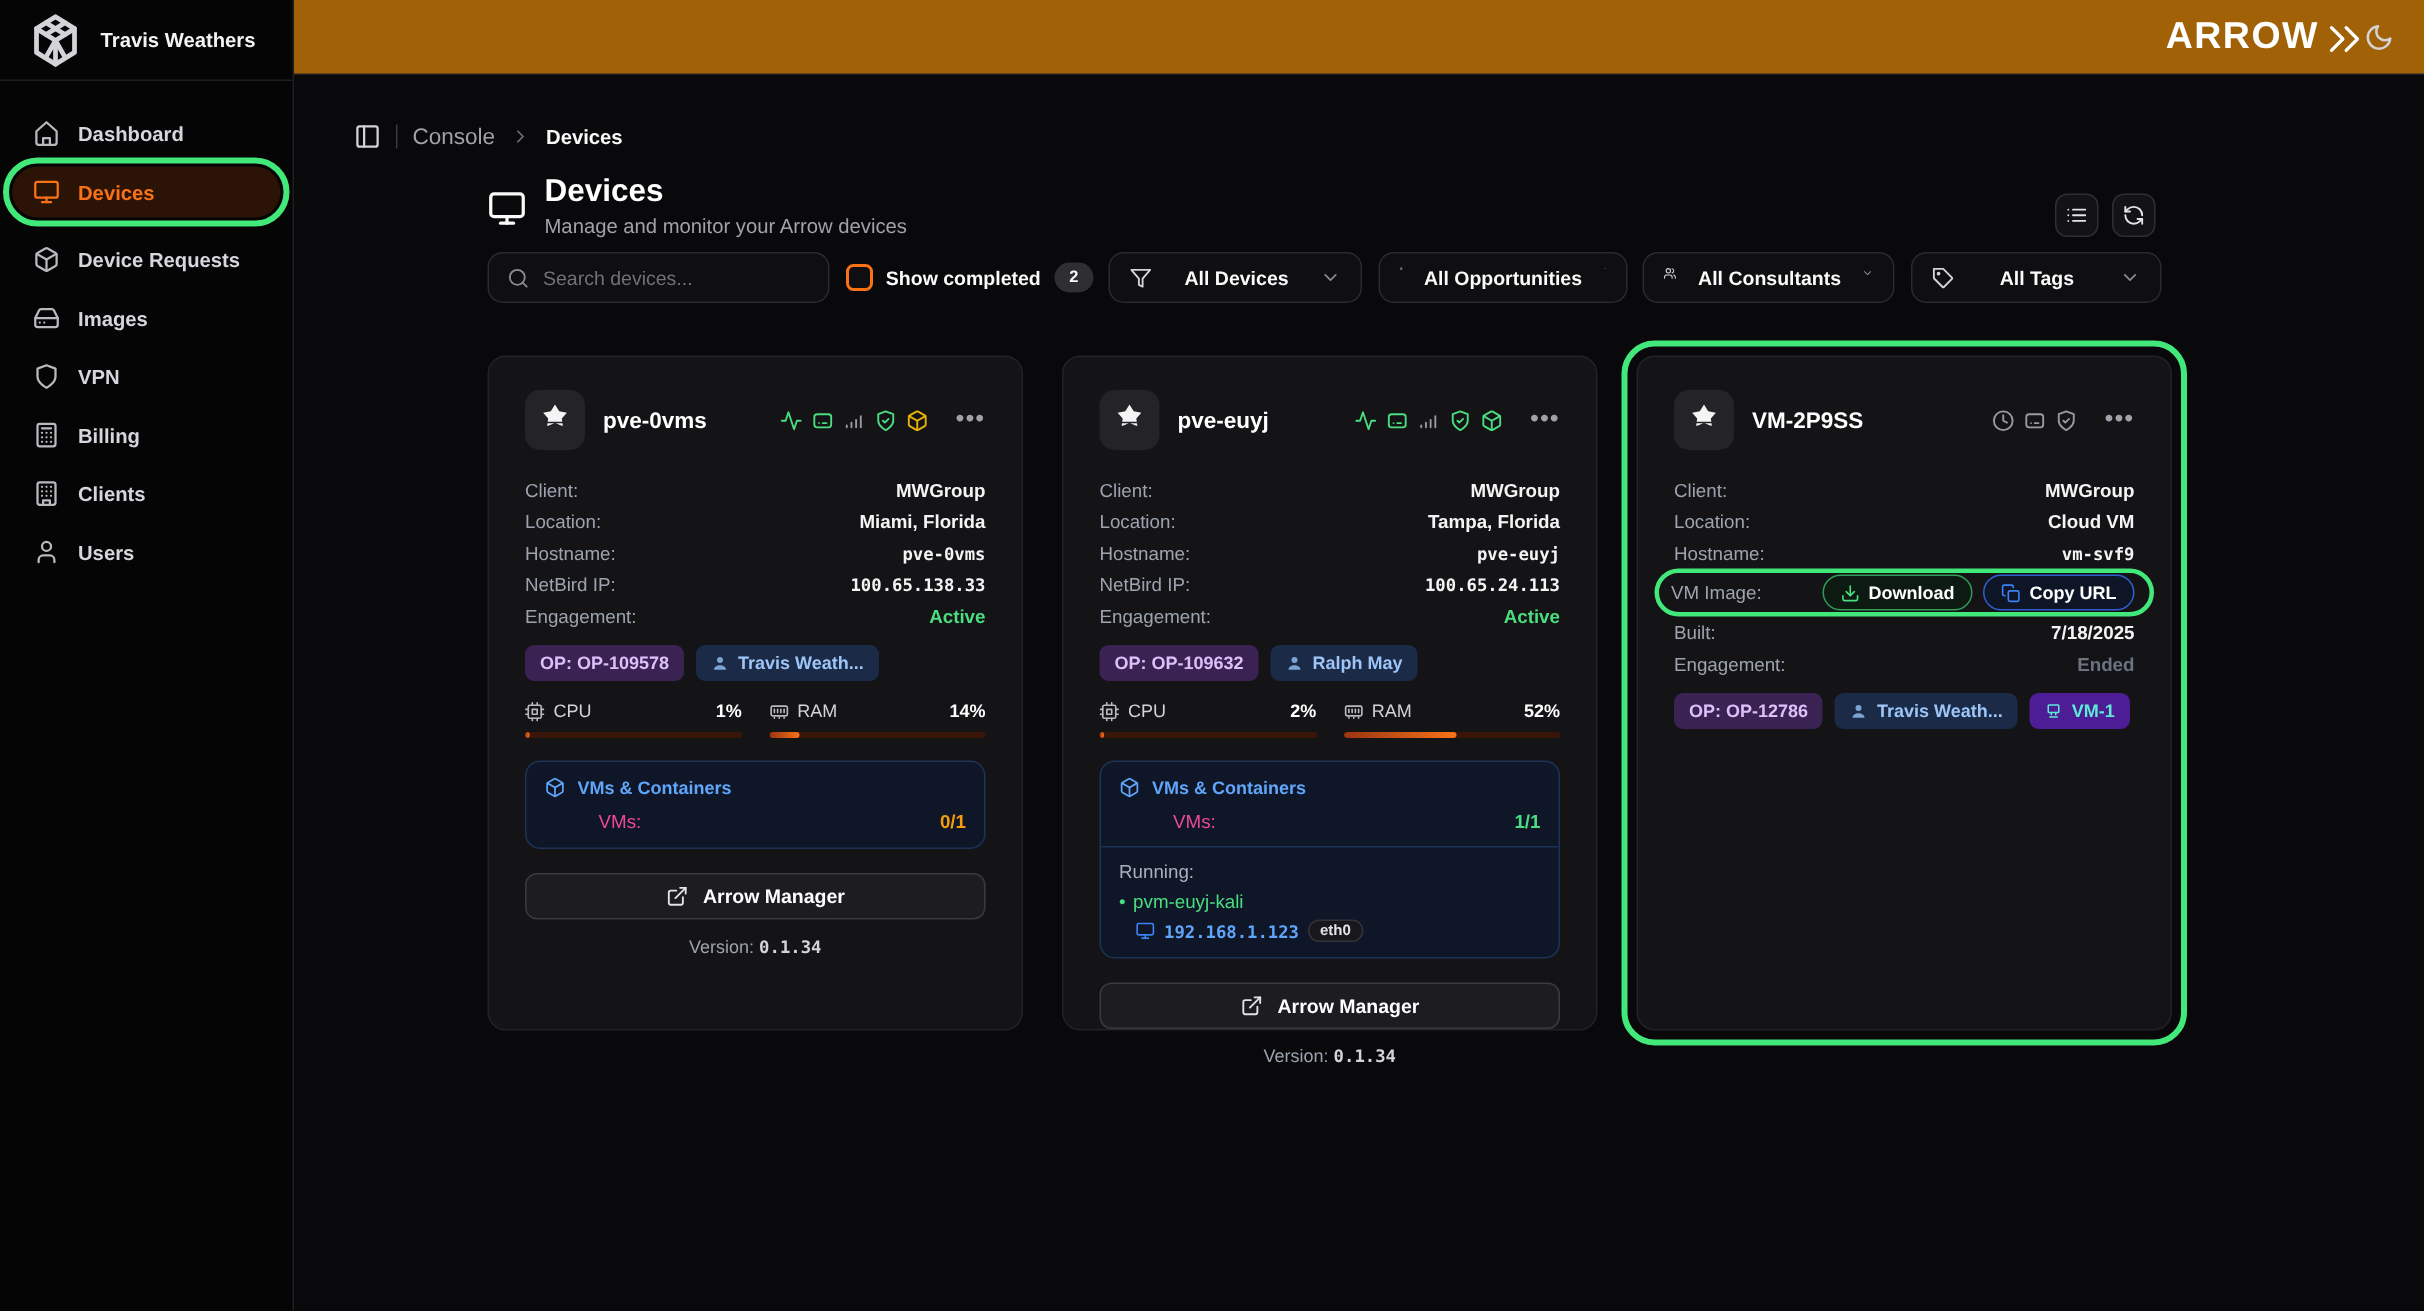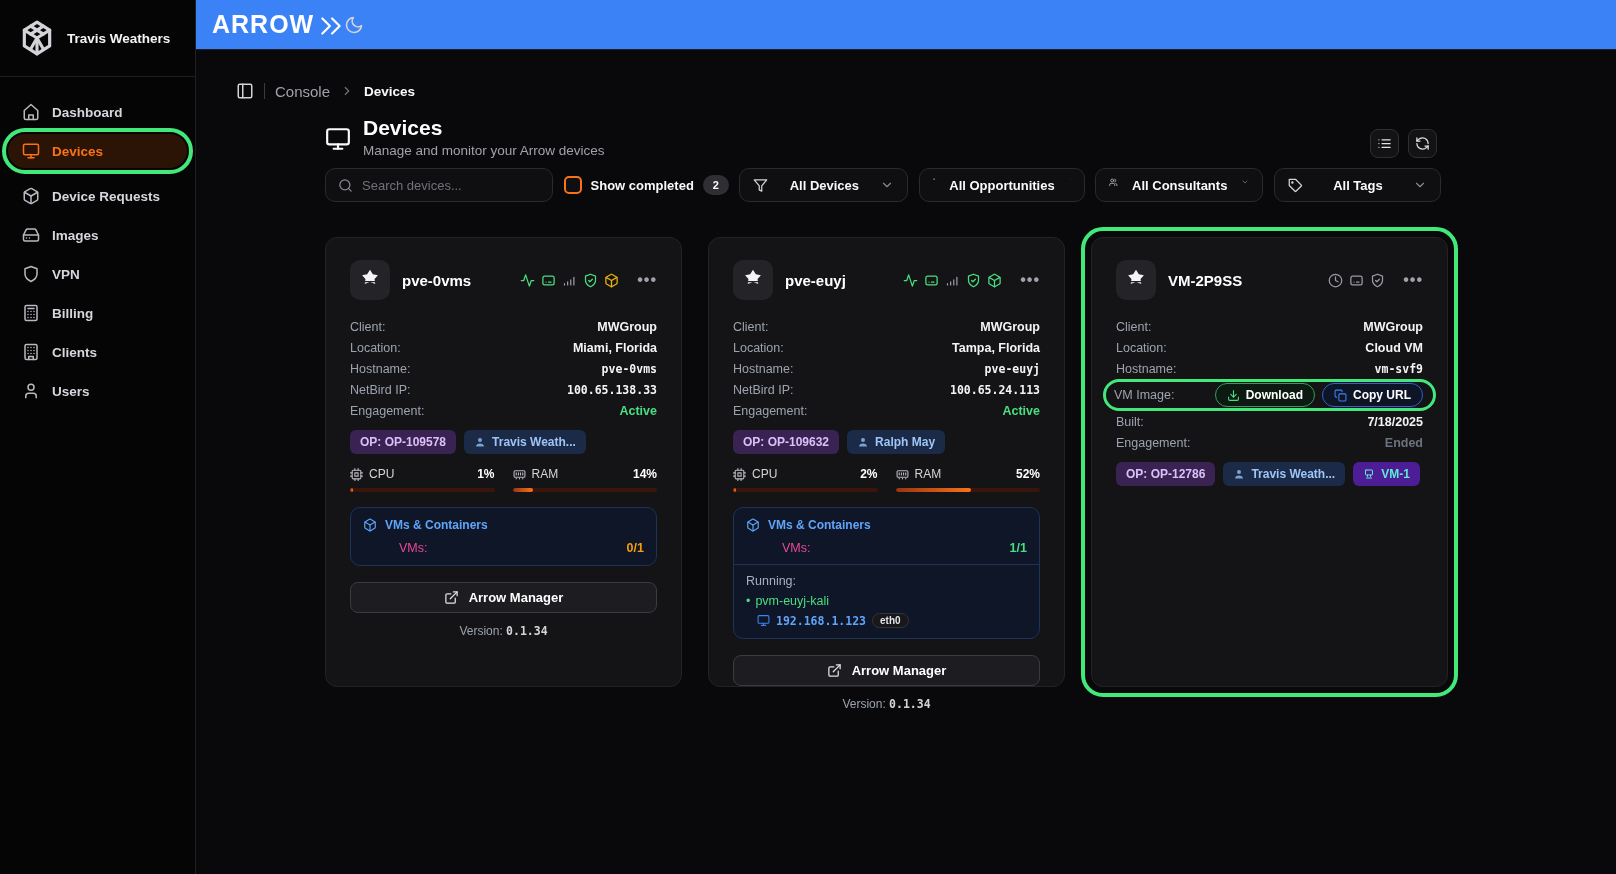--- a/index.html
+++ b/index.html
@@ -7,31 +7,31 @@
   body {
     background:#09090b; color:#fafafa;
     font-family:"Liberation Sans", sans-serif;
     position:relative;
   }
   svg { display:block; }
   .ic { stroke:currentColor; fill:none; stroke-width:2; stroke-linecap:round; stroke-linejoin:round; }
 
   
   .sidebar { position:absolute; left:0; top:0; width:196px; height:874px; background:#050506; border-right:1px solid #1f1f23; z-index:5; }
-  .sidebar-user { height:77px; display:flex; align-items:center; gap:11px; padding:0 18px; border-bottom:1px solid #1f1f23; }
+  .sidebar-user { height:54px; display:flex; align-items:center; gap:11px; padding:0 18px; border-bottom:1px solid #1f1f23; }
   .sidebar-logo { width:38px; height:38px; color:#d4d4d8; }
   .sidebar-username { font-size:13.5px; font-weight:700; color:#f4f4f5; }
   .nav { padding:18px 8px 0 8px; }
   .nav-item { display:flex; align-items:center; gap:12px; height:34px; margin-bottom:5px; padding:0 14px; border-radius:18px; color:#d6d6dc; font-size:13.5px; font-weight:600; cursor:pointer; }
   .nav-item .nav-ic { width:18px; height:18px; color:#b9b9c0; flex:0 0 18px; }
   .nav-item.active { background:#2b1406; color:#f97316; outline:4px solid #42e87a; outline-offset:2px; margin-bottom:11px; margin-top:4px; }
   .nav-item.active .nav-ic { color:#f97316; }
 
   
-  .topbar { position:absolute; left:196px; top:0; width:1420px; height:50px; background:#3b82f6; border-bottom:1px solid #1f1f23; display:flex; align-items:center; justify-content:flex-start; padding:0 20px 0 16px; }
+  .topbar { position:absolute; left:196px; top:0; width:1420px; height:50px; background:#a16207; border-bottom:1px solid #1f1f23; display:flex; align-items:center; justify-content:flex-end; padding:0 20px 0 16px; }
   .brand { display:flex; align-items:center; gap:4px; }
   .brand-text { font-size:25px; font-weight:900; letter-spacing:1px; color:#ffffff; }
   .brand-chevrons { width:26px; height:24px; color:#fff; }
   .theme-toggle { width:20px; height:20px; color:#d4d4d8; cursor:pointer; }
 
   
   .main { position:absolute; left:196px; top:50px; width:1420px; height:824px; background:#09090b; }
 
   .breadcrumb { position:absolute; left:40px; top:31px; display:flex; align-items:center; gap:10px; height:20px; }
   .panel-btn { width:18px; height:18px; color:#d4d4d8; cursor:pointer; }

